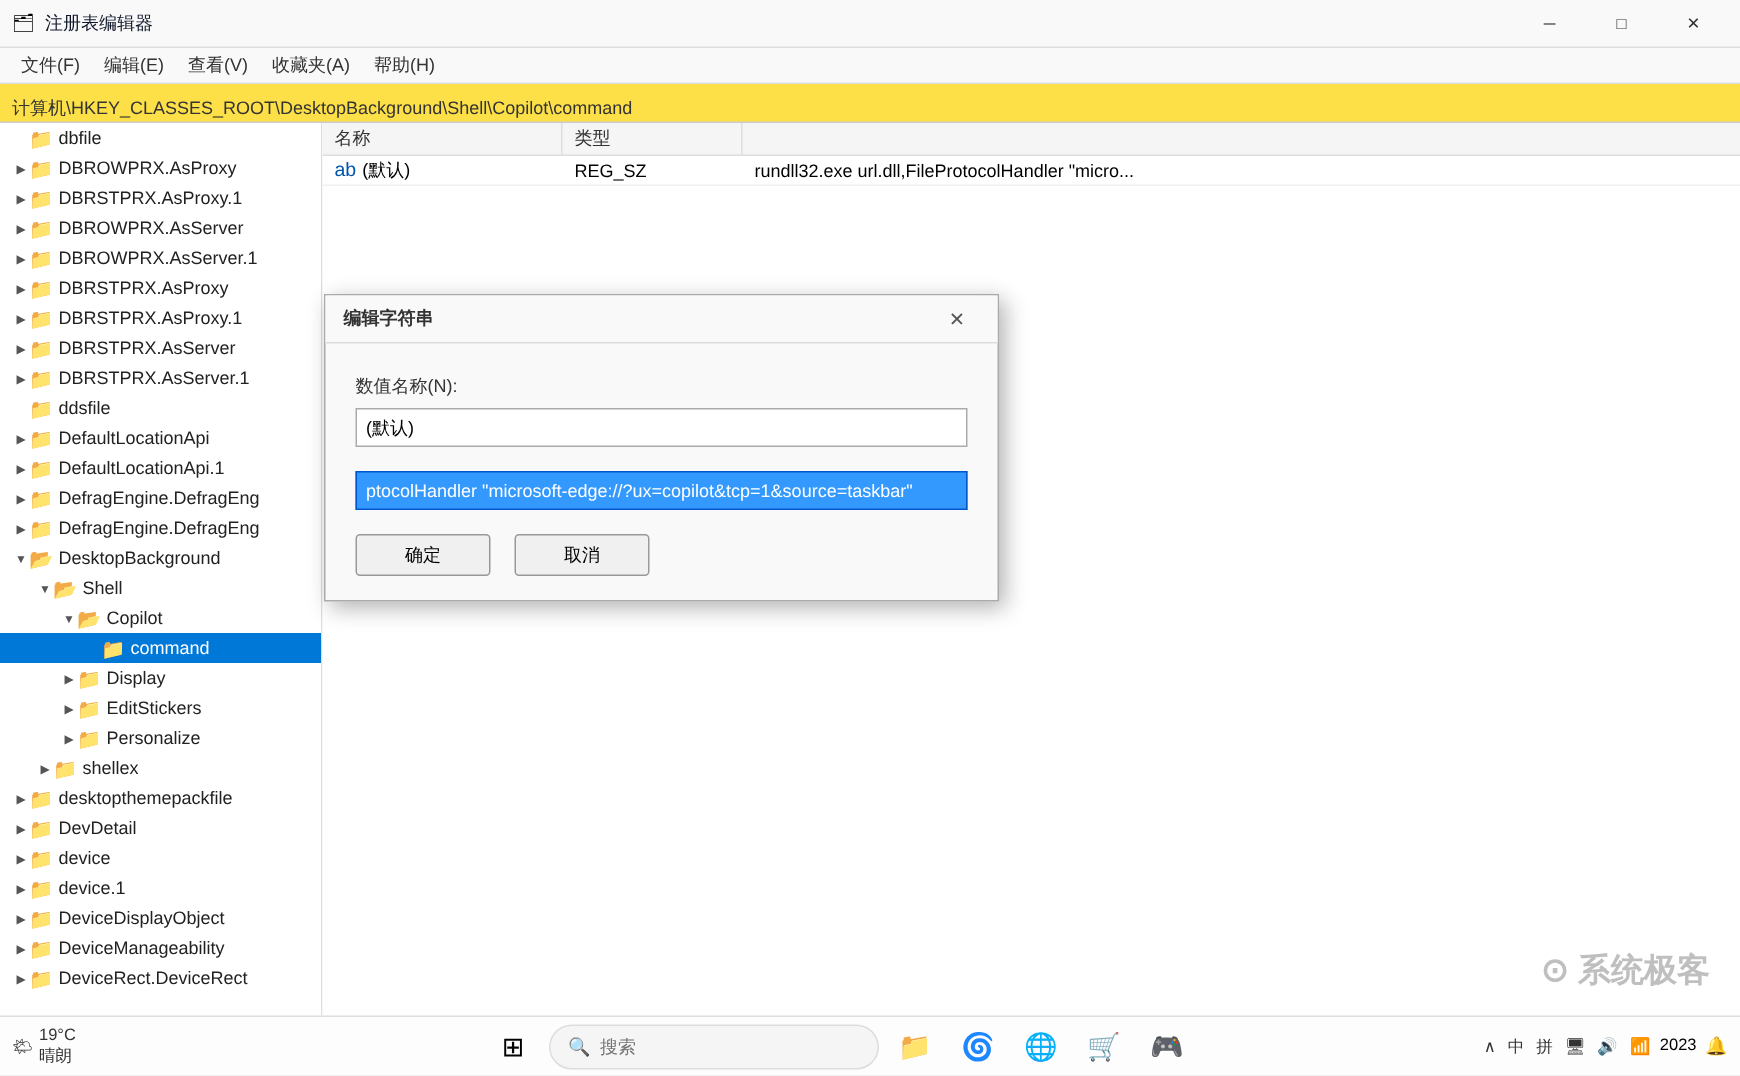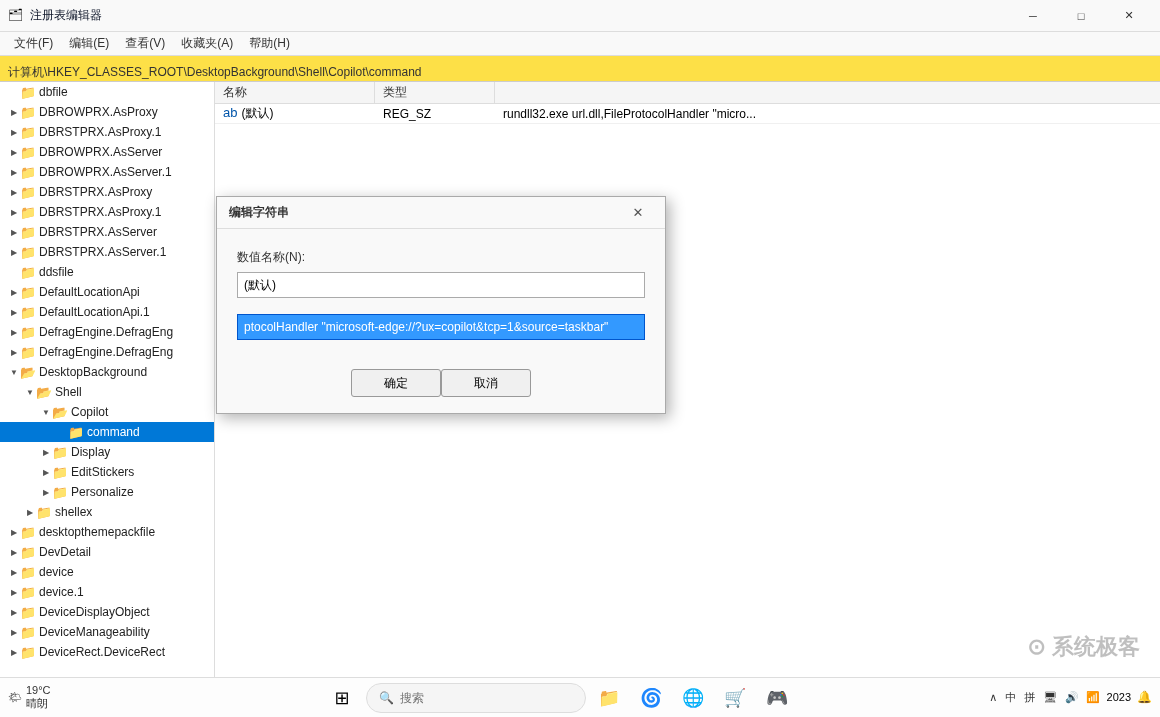--- a/index.html
+++ b/index.html
@@ -231,21 +231,21 @@
       width: 100%; height: 26px;
       border: 1px solid #0055cc;
       background: #3399ff;
       color: white;
       padding: 0 6px;
       font-size: 12px;
       margin-bottom: 16px;
       outline: none;
     }
     .dialog-buttons {
-      display: flex; justify-content: center; gap: 0; margin-top: 13px;
+      display: flex; gap: 16px;
     }
     .dialog-btn {
       width: 90px; height: 28px;
       border: 1px solid #999;
       background: #f0f0f0;
       font-size: 12px; cursor: pointer;
       border-radius: 3px;
     }
     .dialog-btn.primary { background: #f0f0f0; }
   </style>

